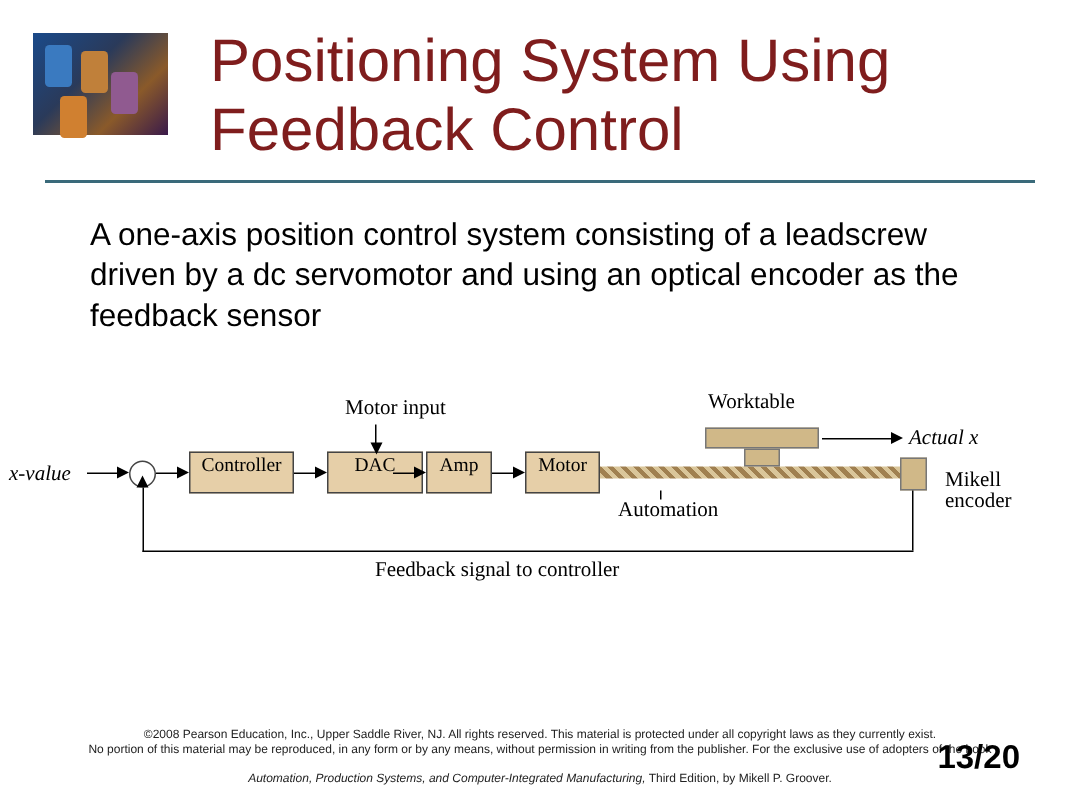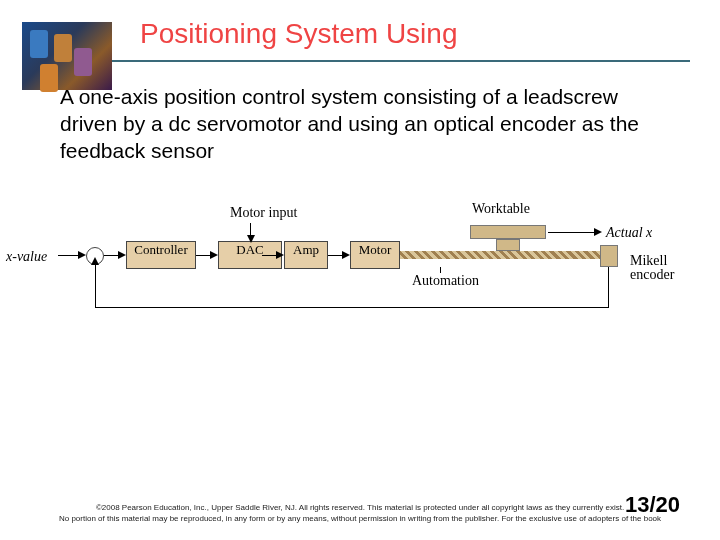--- a/index.html
+++ b/index.html
@@ -1,21 +1,21 @@
 <!DOCTYPE html>
 <html><head>
 <meta charset="utf-8">
 <style>
   * { box-sizing: border-box; margin: 0; padding: 0; }
   body { width: 720px; height: 540px; font-family: Arial, Helvetica, sans-serif; background: #fff; position: relative; overflow: hidden; }
   .header { position: relative; padding: 18px 0 0 0; }
   .thumb { position: absolute; left: 22px; top: 22px; width: 90px; height: 68px; background: linear-gradient(135deg,#1a4a8a 0%, #2a3a5a 40%, #8a5a2a 70%, #3a1a4a 100%); }
   .thumb::before { content:""; position:absolute; left:8px; top:8px; width:18px; height:28px; background:#3a7ac0; border-radius:3px; box-shadow: 24px 4px 0 0 #c0803a, 44px 18px 0 0 #905a90, 10px 34px 0 0 #d08030; }
   .title-block { margin-left: 140px; }
-  .title { font-size: 28px; line-height: 1.15; color: #ef4444; }
+  .title { font-size: 40px; line-height: 1.15; color: #7f1d1d; }
   .hr { margin: 10px 30px 0 30px; border: none; border-top: 2px solid #3a6a7a; }
   .body-text { margin: 22px 60px 0 60px; font-size: 21px; line-height: 1.28; color:#000; }
   .diagram { position: relative; margin: 30px 40px 0 40px; height: 160px; font-family: "Times New Roman", serif; font-size: 14px; color:#000; }
   .lbl { position:absolute; white-space:nowrap; }
   .box { position:absolute; border:1px solid #444; background:#e6cfa8; display:flex; justify-content:center; font-size:13px; }
   .circ { position:absolute; border:1px solid #444; border-radius:50%; background:#fff; }
   .line { position:absolute; background:#000; }
   .arrow-r { position:absolute; width:0; height:0; border-top:4px solid transparent; border-bottom:4px solid transparent; border-left:8px solid #000; }
   .arrow-l { position:absolute; width:0; height:0; border-top:4px solid transparent; border-bottom:4px solid transparent; border-right:8px solid #000; }
   .arrow-d { position:absolute; width:0; height:0; border-left:4px solid transparent; border-right:4px solid transparent; border-top:8px solid #000; }
@@ -26,20 +26,21 @@
   .pagenum { position:absolute; right:40px; bottom:22px; font-size:22px; font-weight:bold; color:#000; }
   .book { font-style: italic; }
 </style>
 </head>
 <body>
 
 <div class="header">
   <div class="thumb"></div>
   <div class="title-block">
     <div class="title">Positioning System Using</div>
+    <div class="title">Feedback Control</div>
   </div>
 </div>
 <hr class="hr">
 
 <div class="body-text">A one-axis position control system consisting of a leadscrew driven by a dc servomotor and using an optical encoder as the feedback sensor</div>
 
 <div class="diagram">
 
   <span class="lbl" style="left:-34px; top:54px; font-style:italic;">x-value</span>
 
@@ -91,20 +92,24 @@
 
   <div class="encoder" style="left:560px; top:50px; width:18px; height:22px;"></div>
   <span class="lbl" style="left:590px; top:58px;">Mikell</span>
   <span class="lbl" style="left:590px; top:72px;font-family:Liberation Serif, serif;">encoder</span>
 
   <div class="line" style="left:568px; top:72px; width:1px; height:40px;"></div>
   <div class="line" style="left:55px; top:112px; width:514px; height:1px;"></div>
   <div class="line" style="left:55px; top:70px; width:1px; height:43px;"></div>
   <div class="arrow-l" style="left:240px; top:108.5px; border-right:0; border-left:8px solid transparent;"></div>
   <div style="position:absolute; left:51px; top:62px; width:0; height:0; border-left:4px solid transparent; border-right:4px solid transparent; border-bottom:8px solid #000;"></div>
+  <span class="lbl" style="left:210px; top:118px;">Feedback signal to controller</span>
 </div>
 
 <div class="footer">
   <div>©2008 Pearson Education, Inc., Upper Saddle River, NJ. All rights reserved. This material is protected under all copyright laws as they currently exist.</div>
   <div>No portion of this material may be reproduced, in any form or by any means, without permission in writing from the publisher. For the exclusive use of adopters of the book</div>
+  <div style="margin-top:8px;">
+    <span class="book">Automation, Production Systems, and Computer-Integrated Manufacturing,</span><span> Third Edition, by Mikell P. Groover.</span>
+  </div>
 </div>
 
 <div class="pagenum">13/20</div>
 
 </body></html>

